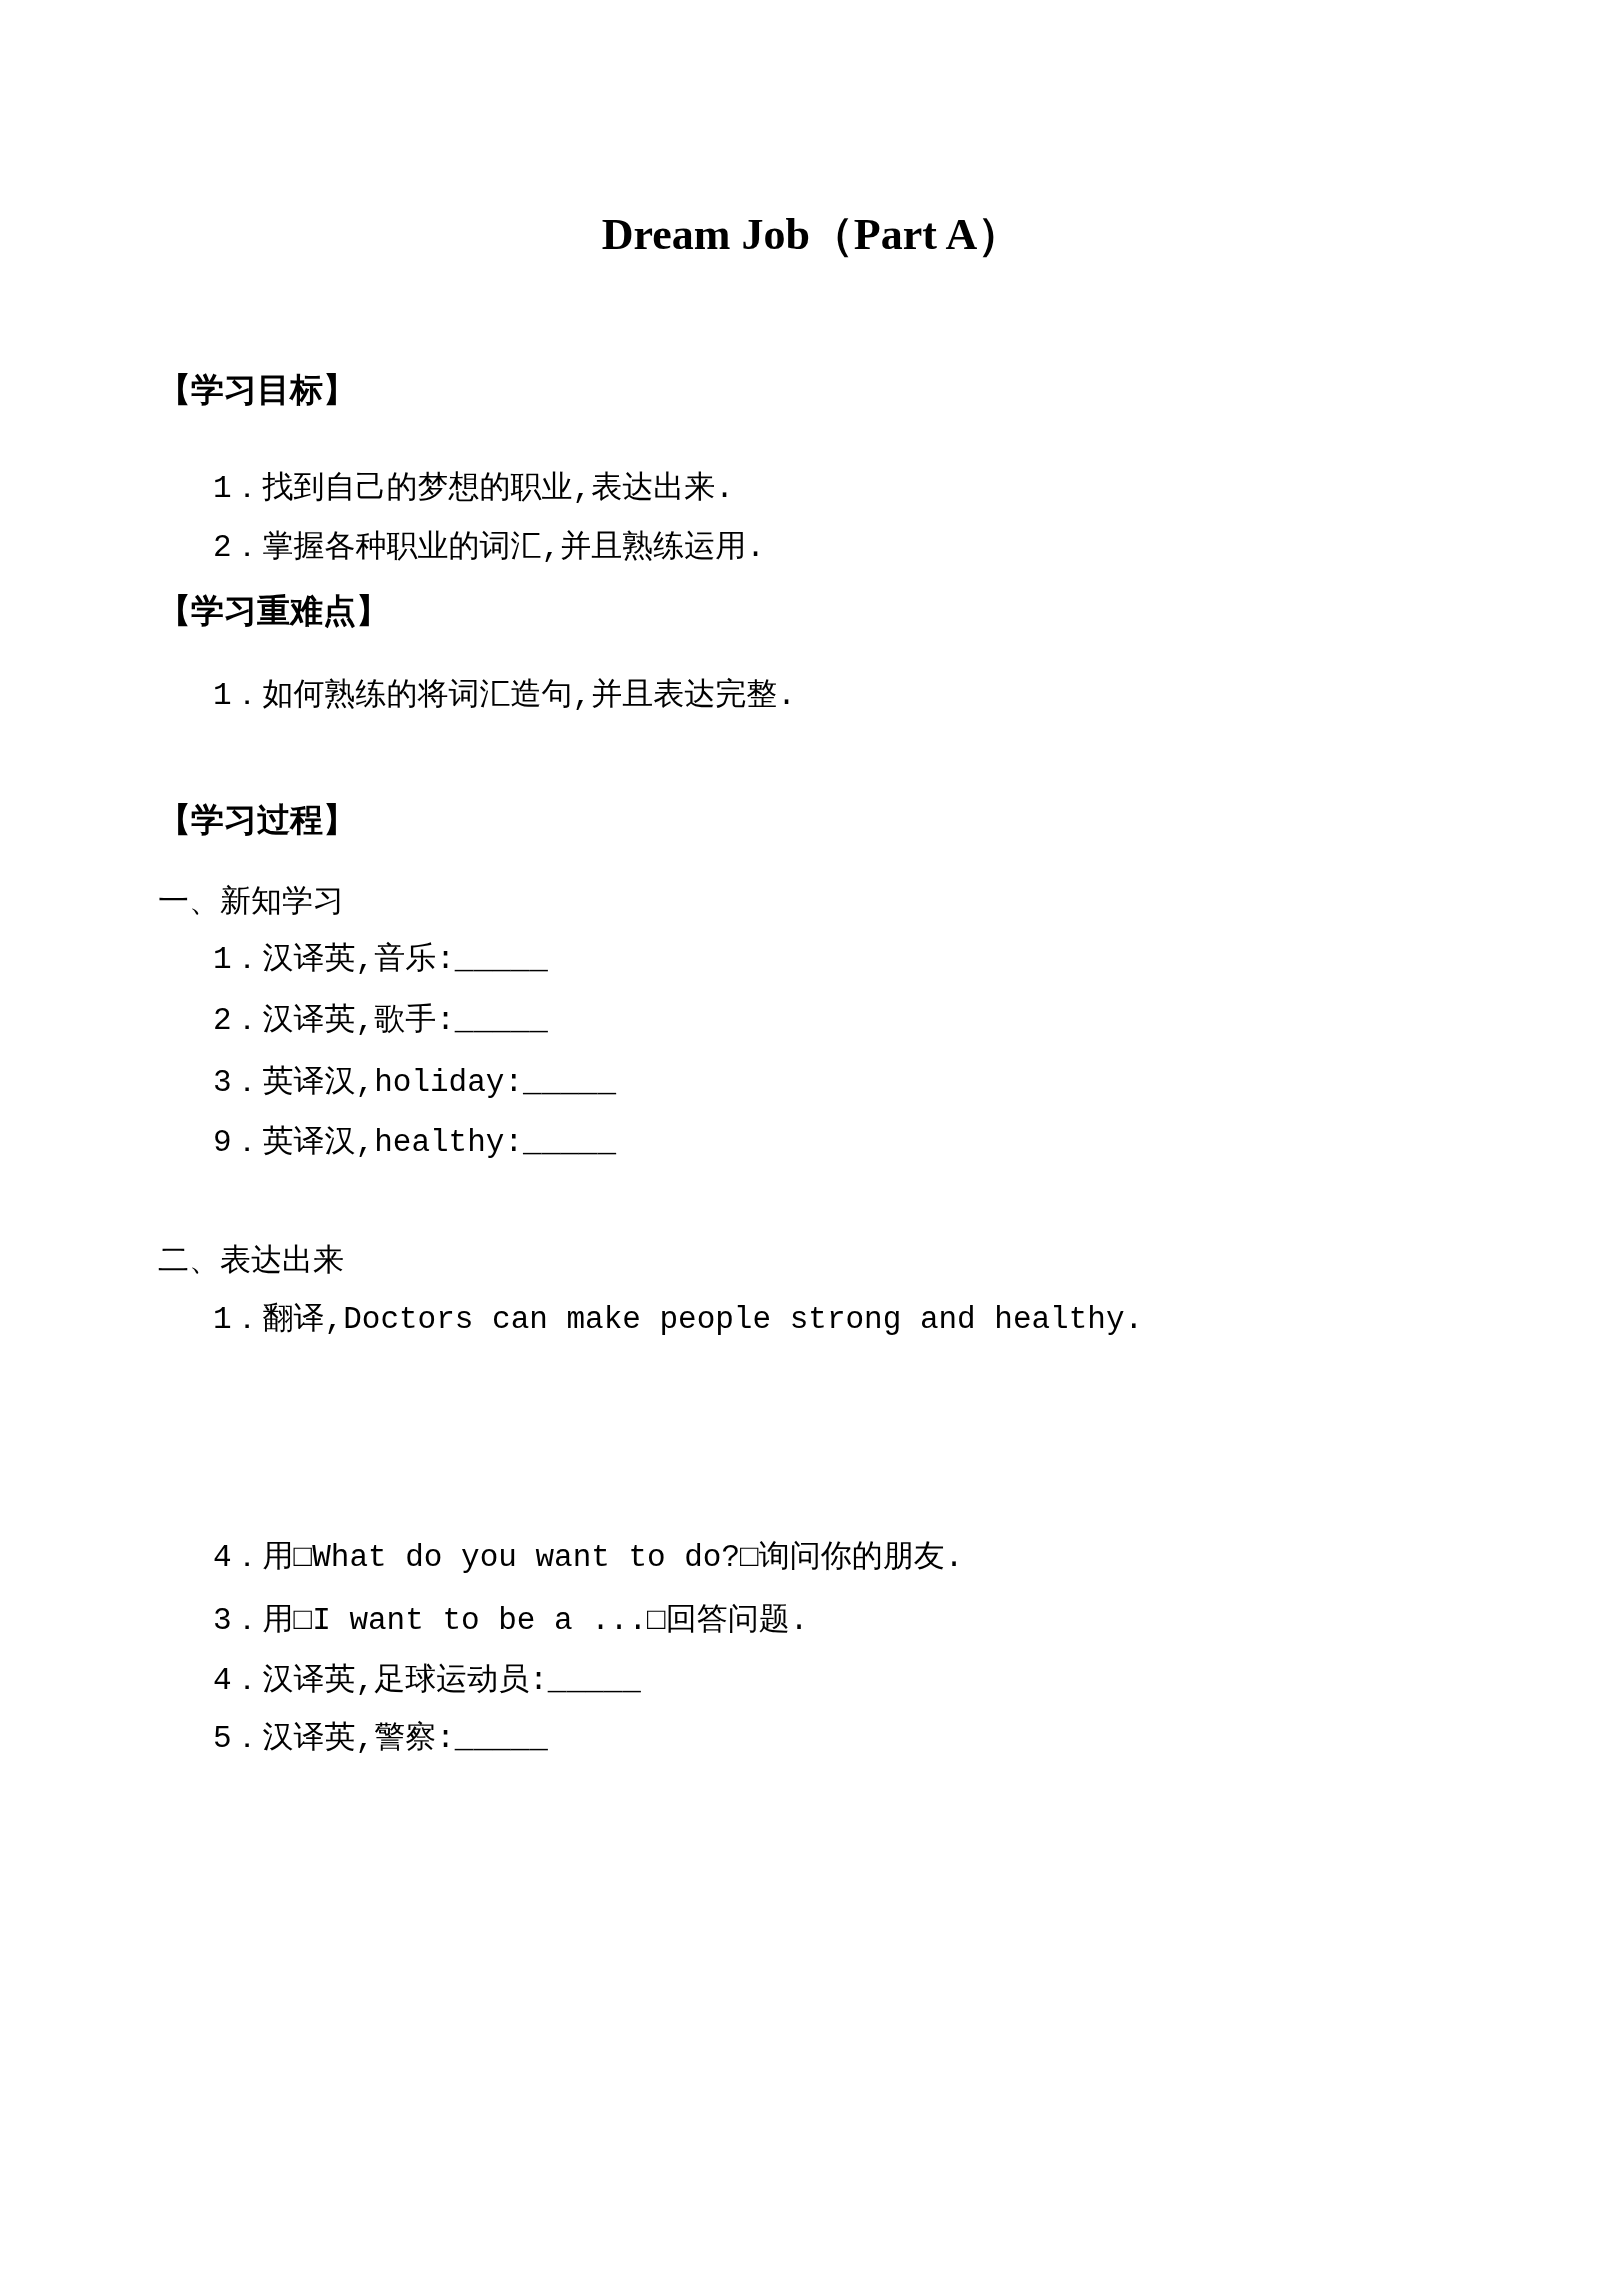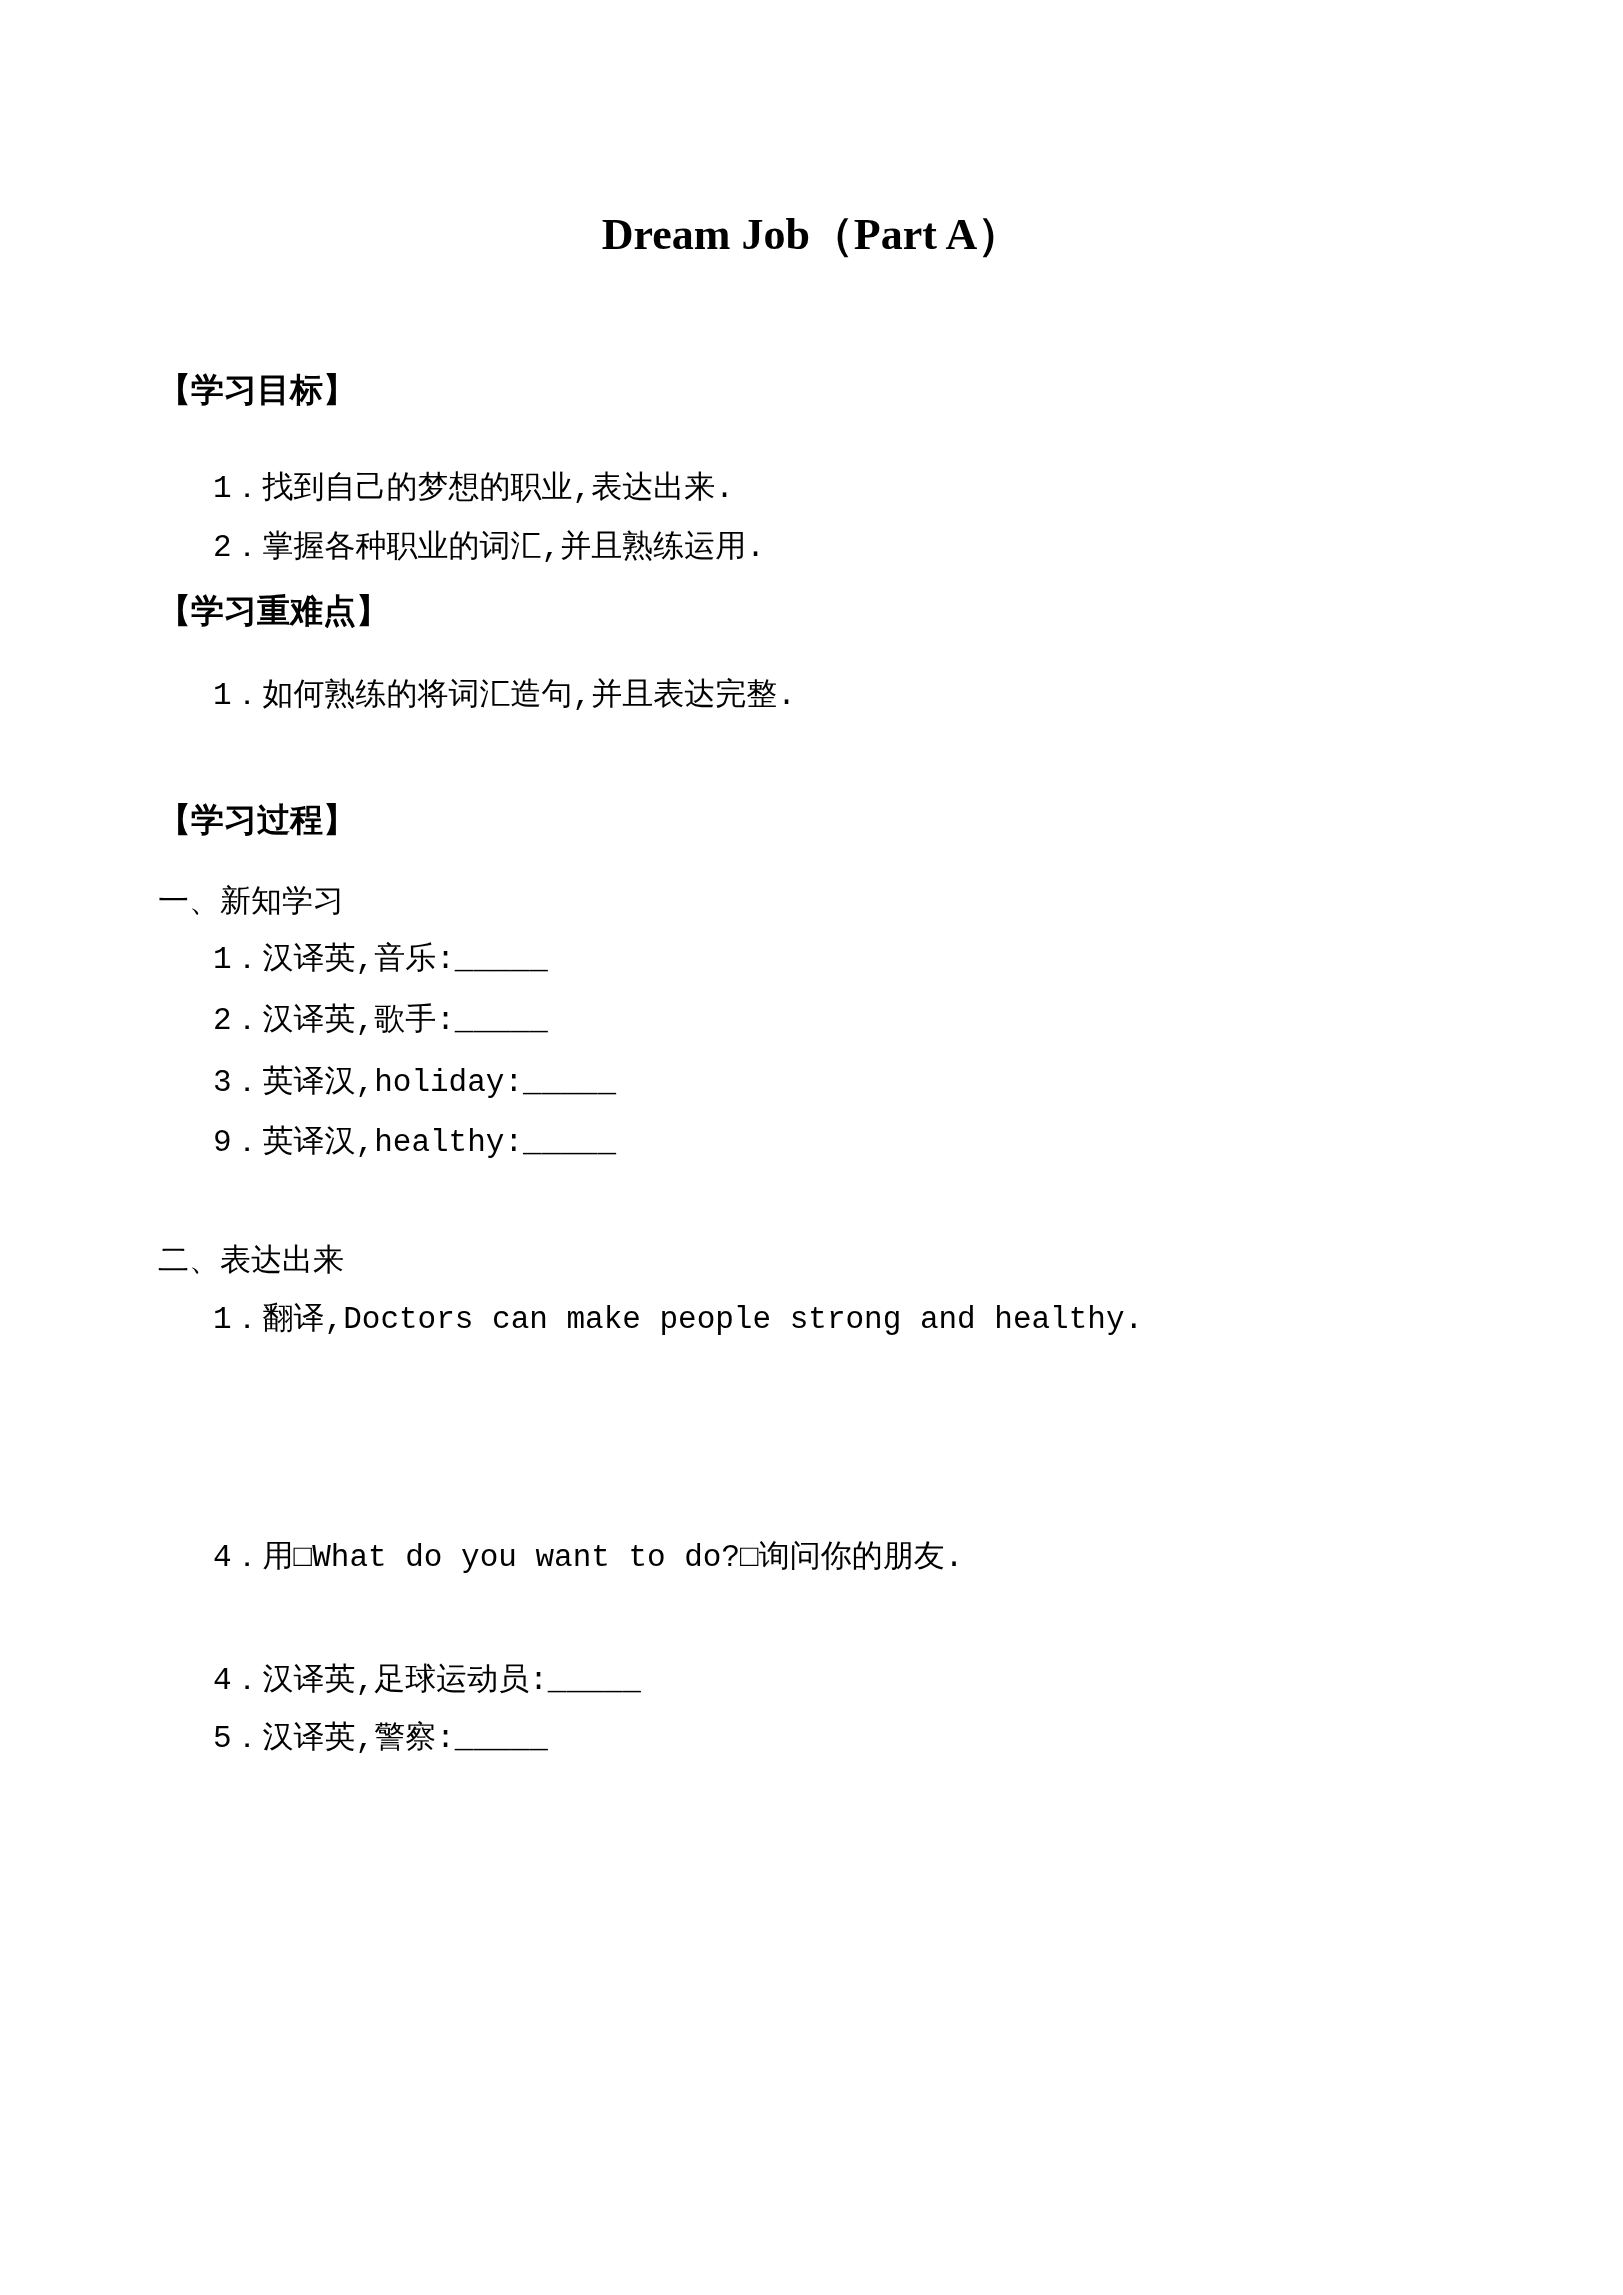--- a/index.html
+++ b/index.html
@@ -81,19 +81,20 @@
 
   <div class="sub-label" style="top:882px">一、新知学习</div>
   <div class="item" style="top:941px">1．汉译英,音乐:_____</div>
   <div class="item" style="top:1002px">2．汉译英,歌手:_____</div>
   <div class="item" style="top:1064px">3．英译汉,holiday:_____</div>
   <div class="item" style="top:1124px">9．英译汉,healthy:_____</div>
 
   <div class="sub-label" style="top:1241px">二、表达出来</div>
   <div class="item" style="top:1301px">1．翻译,Doctors can make people strong and healthy.</div>
   <div class="item" style="top:1539px">4．用□What do you want to do?□询问你的朋友.</div>
+  <div class="item" style="top:1602px">3．用□I want to be a ...□回答问题.</div>
   <div class="item" style="top:1662px">4．汉译英,足球运动员:_____</div>
   <div class="item" style="top:1720px">5．汉译英,警察:_____</div>
 
   <div class="footer">1 / 1</div>
 
 </div>
 
 
 </body></html>

